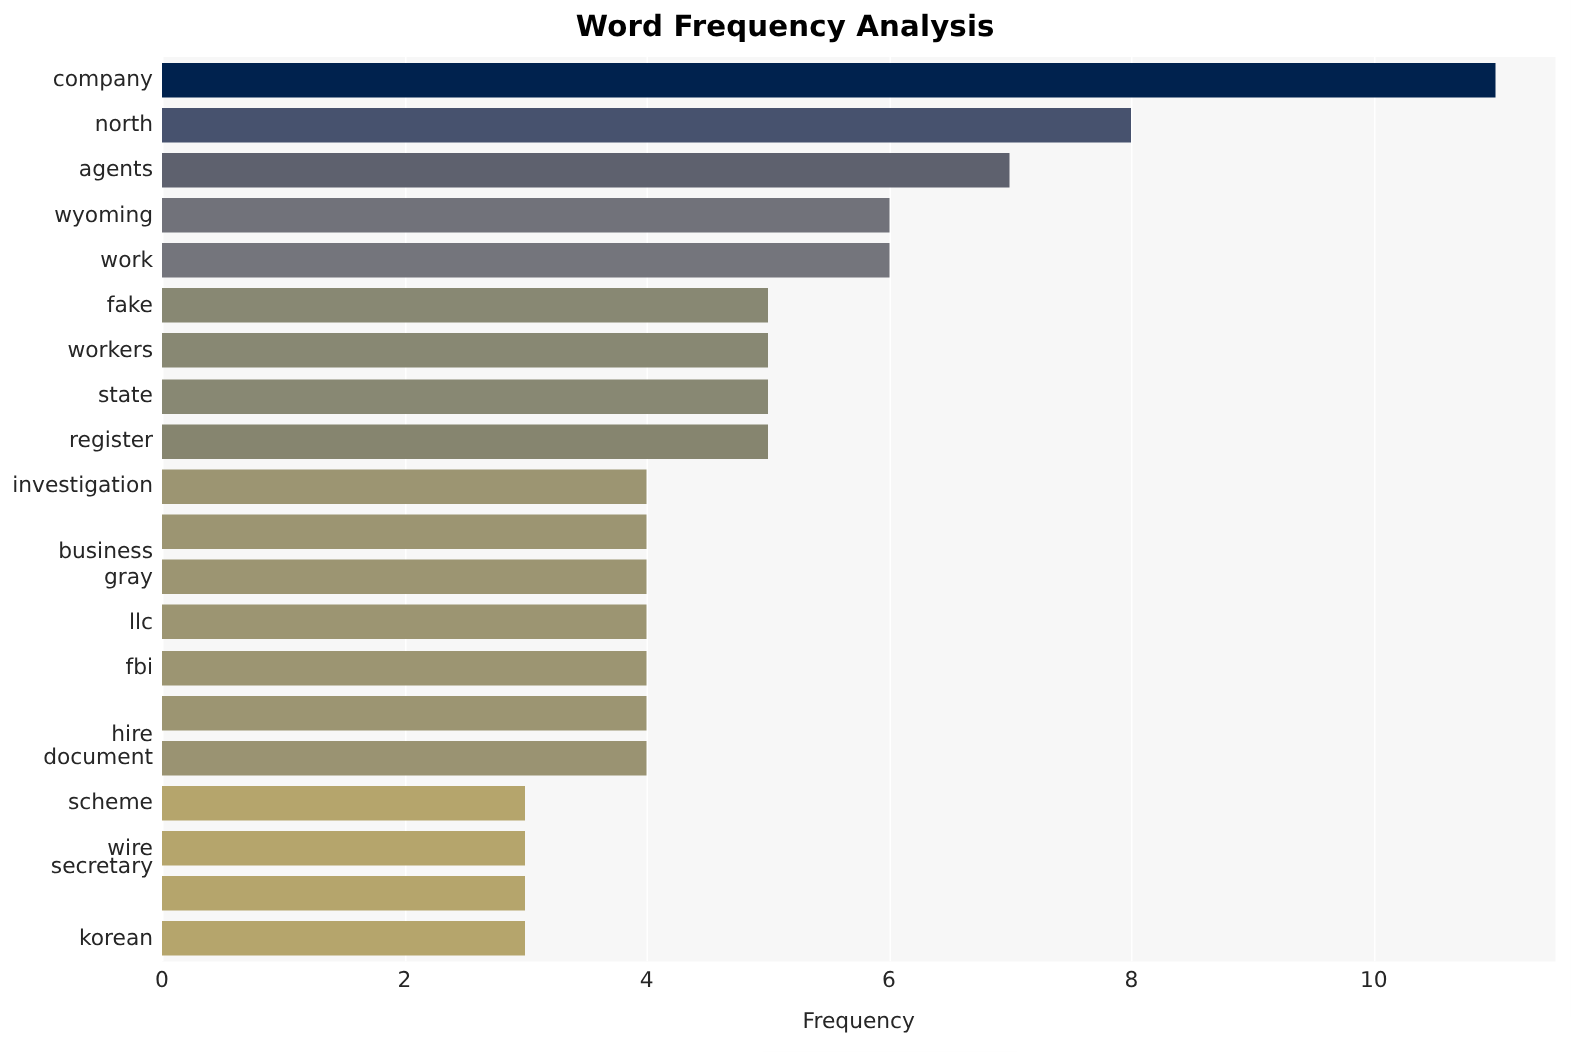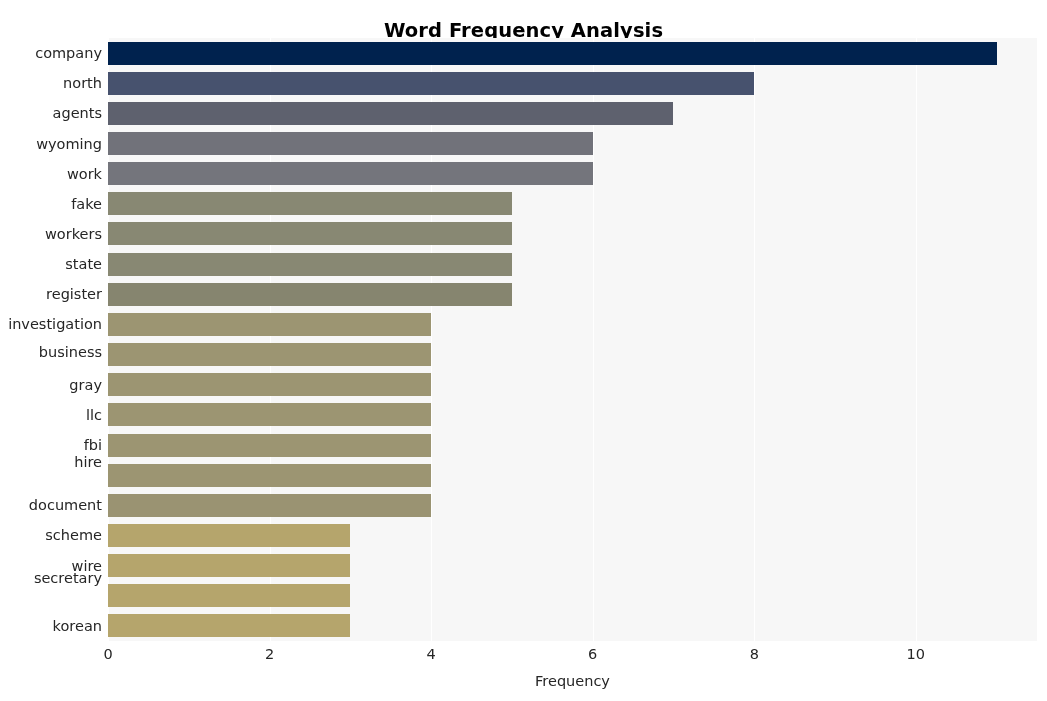--- a/index.html
+++ b/index.html
@@ -20,21 +20,21 @@
     left: 0; top: 0;
     width: 1047px;
     height: 701px;
     background: #ffffff;
   }
 
   
   #chart-title {
     position: absolute;
     left: 0;
-    top: 19px;
+    top: 6px;
     width: 1047px;
     text-align: center;
     font-size: 19.5px;
     font-weight: bold;
     color: #000000;
     letter-spacing: 0.1px;
   }
 
   
   #plot-area {
@@ -158,25 +158,25 @@
       <div class="ylabel" style="top: 7.075px;">company</div>
       <div class="ylabel" style="top: 37.225px;">north</div>
       <div class="ylabel" style="top: 67.375px;">agents</div>
       <div class="ylabel" style="top: 97.525px;">wyoming</div>
       <div class="ylabel" style="top: 127.675px; margin-left: 24px;">work</div>
       <div class="ylabel" style="top: 157.825px;">fake</div>
       <div class="ylabel" style="top: 187.975px;">workers</div>
       <div class="ylabel" style="top: 218.125px;">state</div>
       <div class="ylabel" style="top: 248.275px;">register</div>
       <div class="ylabel" style="top: 278.425px;">investigation</div>
-      <div class="ylabel" style="top: 306px; margin-left: 40px;">business</div>
+      <div class="ylabel" style="top: 322px; margin-left: 40px;">business</div>
       <div class="ylabel" style="top: 338.725px;">gray</div>
       <div class="ylabel" style="top: 368.875px;">llc</div>
       <div class="ylabel" style="top: 399.025px;">fbi</div>
-      <div class="ylabel" style="top: 416px; margin-left: 28px;">hire</div>
+      <div class="ylabel" style="top: 444px; margin-left: 28px;">hire</div>
       <div class="ylabel" style="top: 459.325px;">document</div>
       <div class="ylabel" style="top: 489.475px; margin-left: 28px;">scheme</div>
       <div class="ylabel" style="top: 519.625px;">wire</div>
       <div class="ylabel" style="top: 532px;">secretary</div>
       <div class="ylabel" style="top: 579.925px;">korean</div>
     </div>
   <div id="xlabels-layer">
       <div class="xlabel" style="left: 108px;">0</div>
       <div class="xlabel" style="left: 269.565px;">2</div>
       <div class="xlabel" style="left: 431.13px;">4</div>

